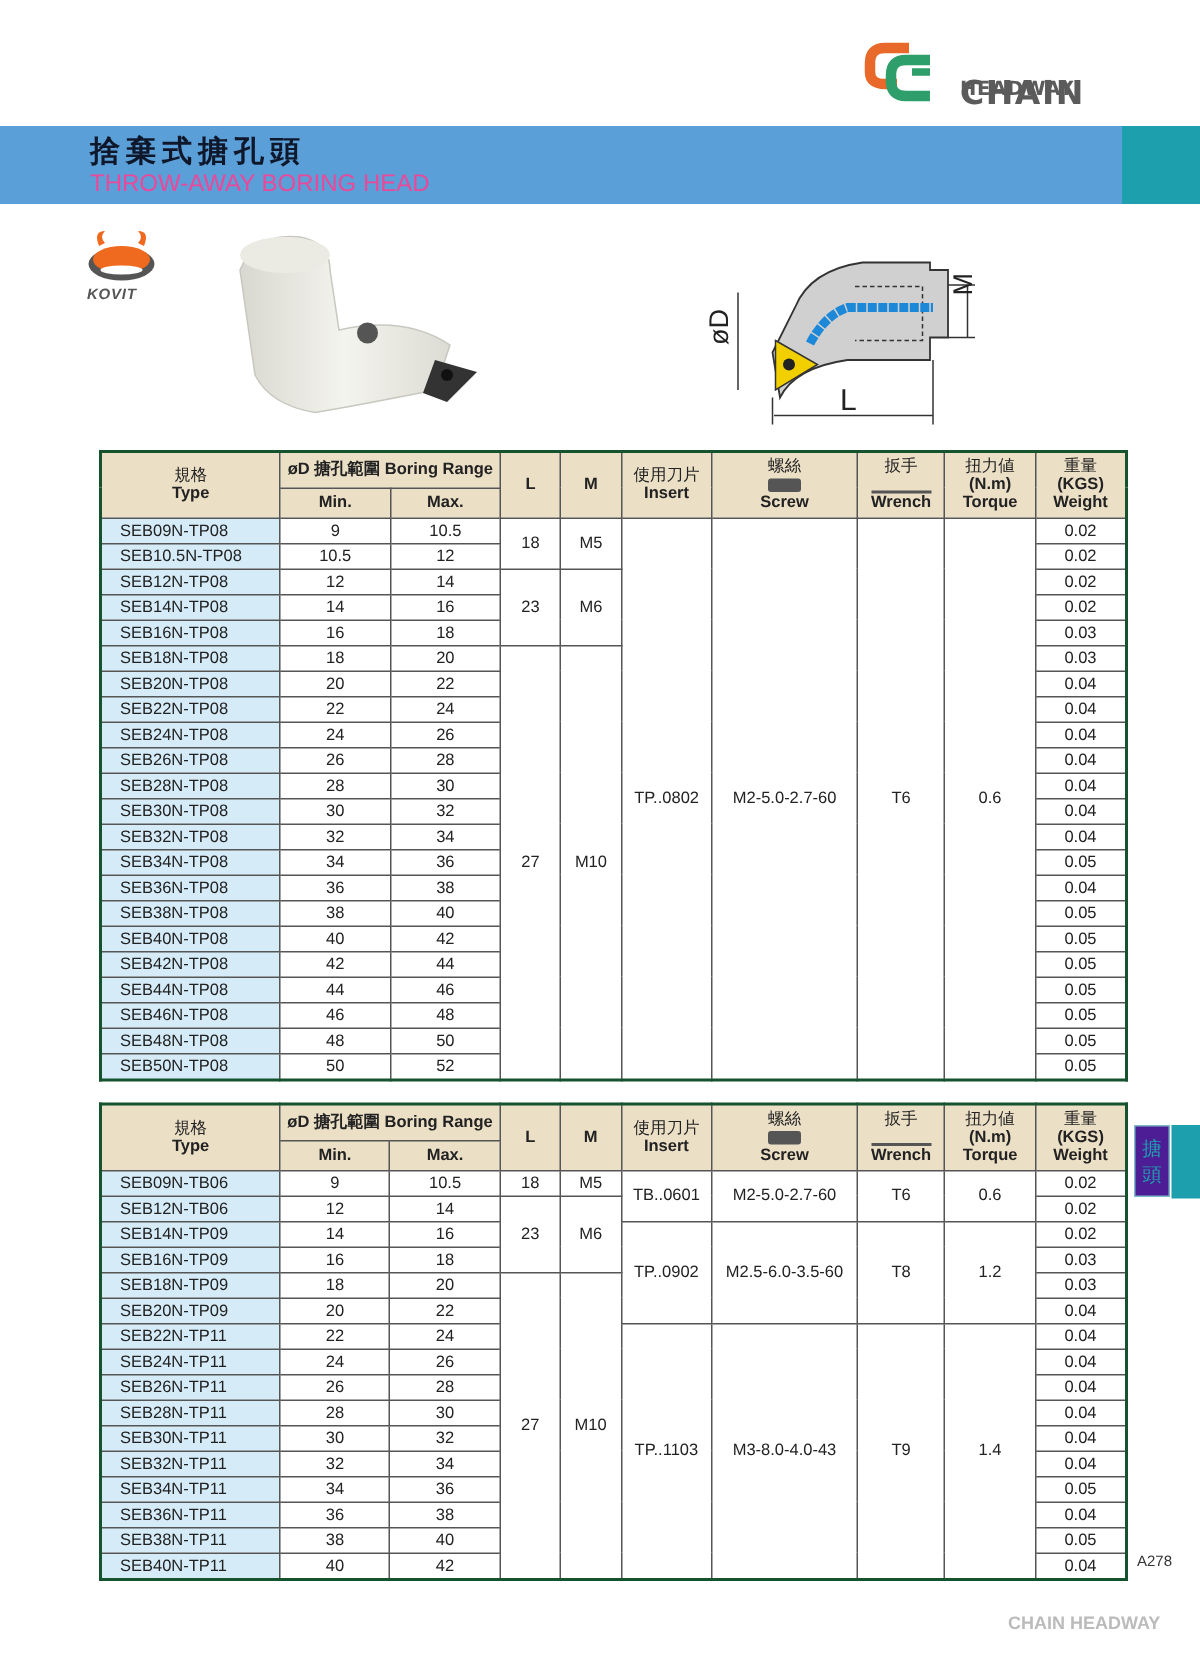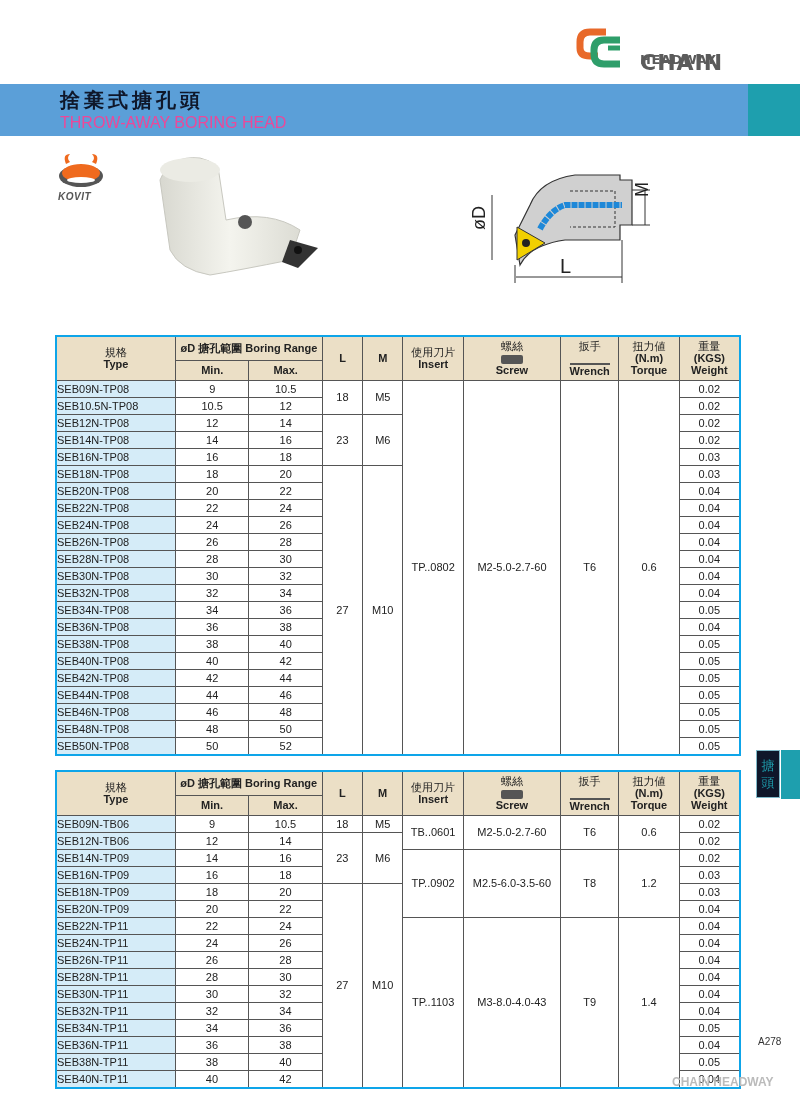--- a/index.html
+++ b/index.html
@@ -9,29 +9,29 @@
   .logo-text1 { position:absolute; left:64px; top:2px; font-weight:bold; font-size:22px; letter-spacing:1px; color:#5b5b5b; font-family:"DejaVu Sans", sans-serif;margin-top:20px; }
   .logo-text2 { position:absolute; left:64px; top:24px; font-weight:bold; font-size:13px; letter-spacing:0.5px; color:#5b5b5b; font-family:"DejaVu Sans", sans-serif; }
   .banner { position:absolute; left:0; top:84px; width:748px; height:52px; background:#5b9fd8; }
   .banner-accent { position:absolute; left:748px; top:84px; width:52px; height:52px; background:#1e9fae; }
   .banner-zh { position:absolute; left:60px; top:87px; font-size:20px; font-weight:bold; color:#0f172a; letter-spacing:4px; font-family:"DejaVu Sans", sans-serif; }
   .banner-en { position:absolute; left:60px; top:114px; font-size:16px; color:#ec4899; }
   .kovit { position:absolute; left:56px; top:150px; width:50px; height:50px; }
   .kovit-label { position:absolute; left:58px; top:191px; font-size:10px; font-style:italic; font-weight:bold; color:#555; letter-spacing:0.5px; }
   .photo { position:absolute; left:140px; top:150px; width:190px; height:130px; }
   .diagram { position:absolute; left:460px; top:165px; width:220px; height:125px; }
-  table.spec { position:absolute; left:55px; border-collapse:collapse; border:2px solid #0ea5e9; font-size:11px;margin-top:35px; }
+  table.spec { position:absolute; left:66px; border-collapse:collapse; border:2px solid #14532d; font-size:11px; }
   table.spec th { background:#ebdfc6; border:1px solid #555; font-weight:bold; font-size:11px; line-height:12px; padding:0; color:#222; }
   table.spec th .zh { font-weight:normal; display:block; font-size:11px; }
   table.spec td { border:1px solid #555; text-align:center; padding:0; height:16px; line-height:16px; }
-  table.spec td.type { background:#d5ecf8; text-align:left; padding-left:0; }
+  table.spec td.type { background:#d5ecf8; text-align:left; padding-left:12px; }
   table.spec td.w { width:60px; }
   #t1 { top:300px; width:686px; }
   #t2 { top:735px; width:686px; }
-  .side-tab { position:absolute; left:756px; top:750px; width:24px; height:48px; border:1px solid #7fb9c9; background:#0f172a; font-size:13px; color:#1e9fae; text-align:center; line-height:17px; padding-top:6px; box-sizing:border-box; }
+  .side-tab { position:absolute; left:756px; top:750px; width:24px; height:48px; border:1px solid #7fb9c9; background:#4c1d95; font-size:13px; color:#1e9fae; text-align:center; line-height:17px; padding-top:6px; box-sizing:border-box; }
   .side-tab-bar { position:absolute; left:781px; top:750px; width:19px; height:49px; background:#1e9fae; }
   .footer-logo { position:absolute; left:672px; top:1075px; font-size:12px; color:#bbb; font-weight:bold; }
   .footer-page { position:absolute; left:758px; top:1036px; font-size:10px; color:#333; }
   .screw-ico { display:inline-block; width:22px; height:9px; background:#555; border-radius:2px; vertical-align:middle; }
   .wrench-ico { display:inline-block; width:40px; height:9px; border-bottom:2px solid #555; vertical-align:middle; position:relative; }
 </style>
 </head>
 <body>
 
 <div class="logo">

